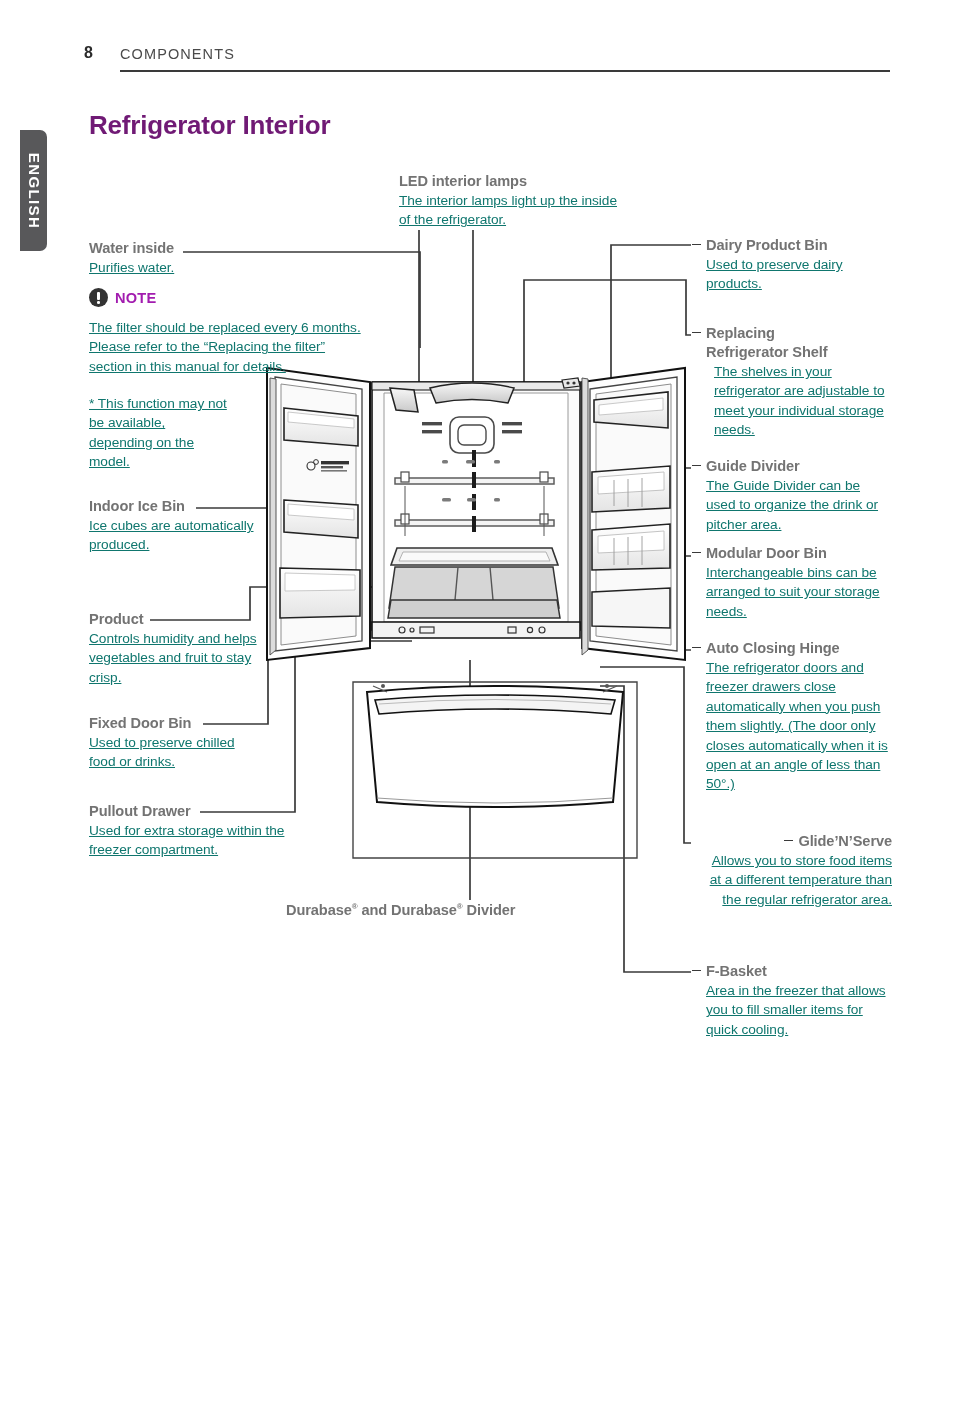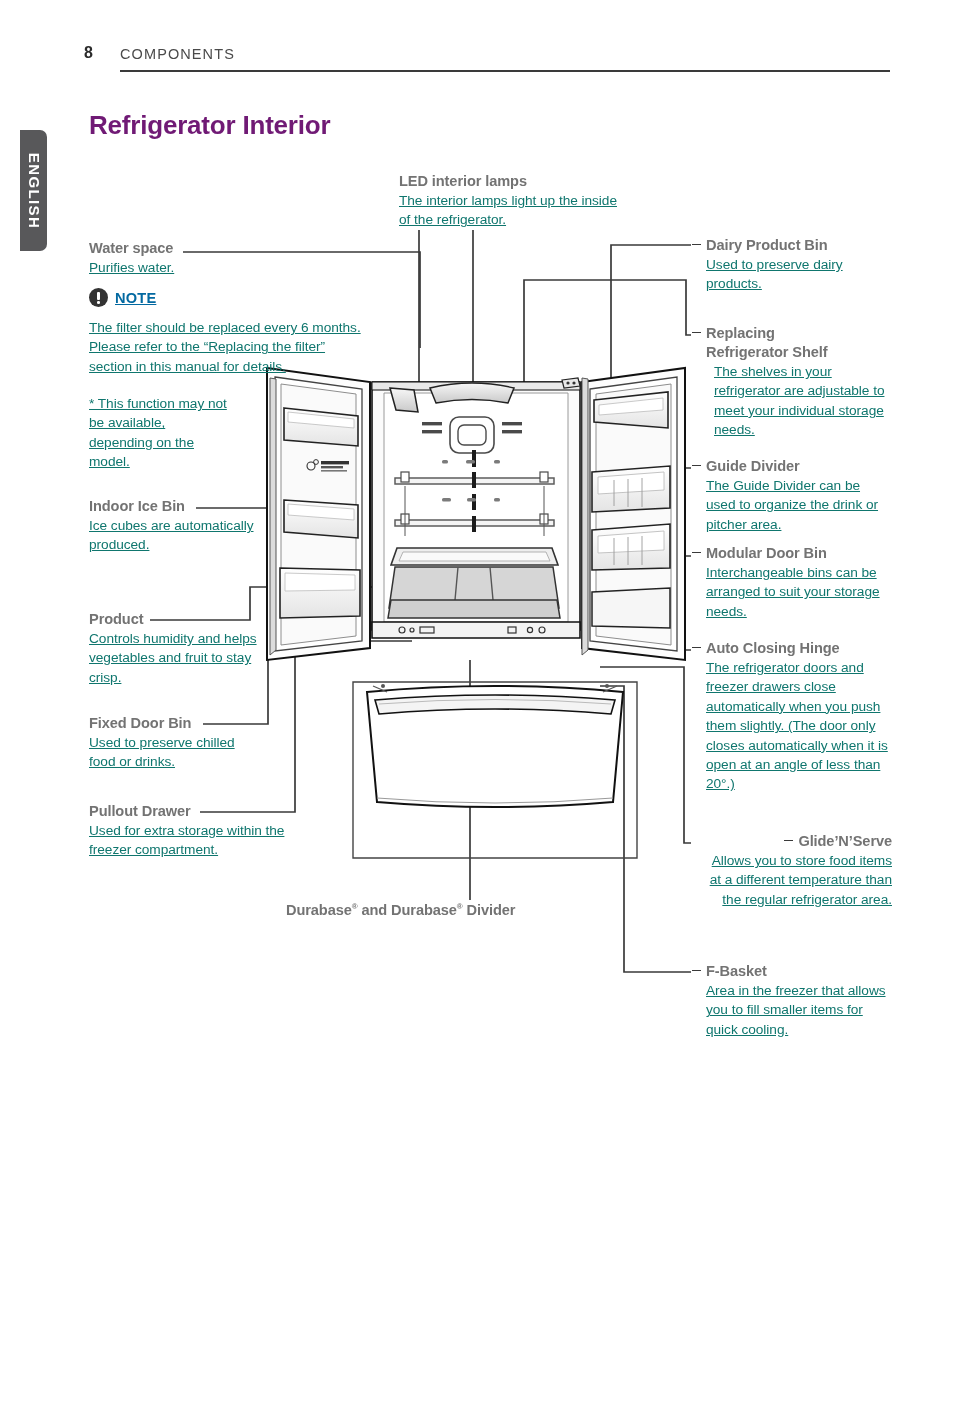--- a/index.html
+++ b/index.html
@@ -37,21 +37,21 @@
   .c-head.wrap{white-space:normal;}
   .c-body{font-size:13.7px;color:#0f766e;line-height:19.4px;letter-spacing:-0.05px;text-decoration:underline;}
   .dash{display:inline-block;width:9px;height:1.6px;background:#3a3a3a;vertical-align:middle;margin-right:5px;margin-bottom:3px;}
   sup{font-size:8px;vertical-align:super;line-height:0;}
 
   
   #note-row{position:absolute;left:89px;top:288px;display:flex;align-items:center;gap:7px;}
   #note-icon{width:19px;height:19px;border-radius:50%;background:#333333;position:relative;flex:none;}
   #note-icon:before{content:"";position:absolute;left:50%;top:3.5px;width:2.6px;height:8px;margin-left:-1.3px;background:#ffffff;border-radius:1px;}
   #note-icon:after{content:"";position:absolute;left:50%;top:13px;width:2.6px;height:2.6px;margin-left:-1.3px;background:#ffffff;border-radius:50%;}
-  #note-label{font-size:14.6px;font-weight:bold;color:#0369a1;letter-spacing:0.2px;text-decoration:underline;}
+  #note-label{font-size:14.6px;font-weight:bold;color:#a21caf;letter-spacing:0.2px;}
 
   
   #leaders{position:absolute;left:0;top:0;width:954px;height:1401px;pointer-events:none;}
 
   
   #fridge{position:absolute;left:262px;top:360px;width:430px;height:520px;}
   #drawer-front{position:absolute;left:345px;top:670px;width:300px;height:190px;}
 </style>
 </head>
 <body>
@@ -259,21 +259,21 @@
     <circle cx="38" cy="16" r="2" fill="#555"></circle>
       <circle cx="262" cy="16" r="2" fill="#555"></circle>
   </svg>
 
   <div class="callout" style="left:399px;top:172px;width:230px;">
     <div class="c-head">LED interior lamps</div>
     <div class="c-body">The interior lamps light up the inside of the refrigerator.</div>
   </div>
 
   <div class="callout" style="left:89px;top:239px;width:150px;">
-    <div class="c-head">Water space</div>
+    <div class="c-head">Water inside</div>
     <div class="c-body">Purifies water.</div>
   </div>
 
   <div id="note-row">
     <div id="note-icon"></div>
     <div id="note-label">NOTE</div>
   </div>
   <div class="callout" style="left:89px;top:318px;width:280px;">
     <div class="c-body">The filter should be replaced every 6 months. Please refer to the “Replacing the filter” section in this manual for details.</div>
   </div>
@@ -317,21 +317,21 @@
     <div class="c-body" style="margin-left:14px;">The Guide Divider can be used to organize the drink or pitcher area.</div>
   </div>
 
   <div class="callout" style="left:692px;top:544px;width:200px;">
     <div class="c-head"><span class="dash"></span><span>Modular Door Bin</span></div>
     <div class="c-body" style="margin-left:14px;">Interchangeable bins can be arranged to suit your storage needs.</div>
   </div>
 
   <div class="callout" style="left:692px;top:639px;width:205px;">
     <div class="c-head"><span class="dash"></span><span>Auto Closing Hinge</span></div>
-    <div class="c-body" style="margin-left:14px;">The refrigerator doors and freezer drawers close automatically when you push them slightly. (The door only closes automatically when it is open at an angle of less than 20°.)</div>
+    <div class="c-body" style="margin-left:14px;">The refrigerator doors and freezer drawers close automatically when you push them slightly. (The door only closes automatically when it is open at an angle of less than 50°.)</div>
   </div>
 
   <div class="callout" style="left:692px;top:832px;width:200px;text-align:right;">
     <div class="c-head"><span class="dash"></span><span>Glide’N’Serve</span></div>
     <div class="c-body" style="margin-left:14px;">Allows you to store food items at a different temperature than the regular refrigerator area.</div>
   </div>
 
   <div class="callout" style="left:692px;top:962px;width:200px;">
     <div class="c-head"><span class="dash"></span><span>F-Basket</span></div>
     <div class="c-body" style="margin-left:14px;">Area in the freezer that allows you to fill smaller items for quick cooling.</div>

